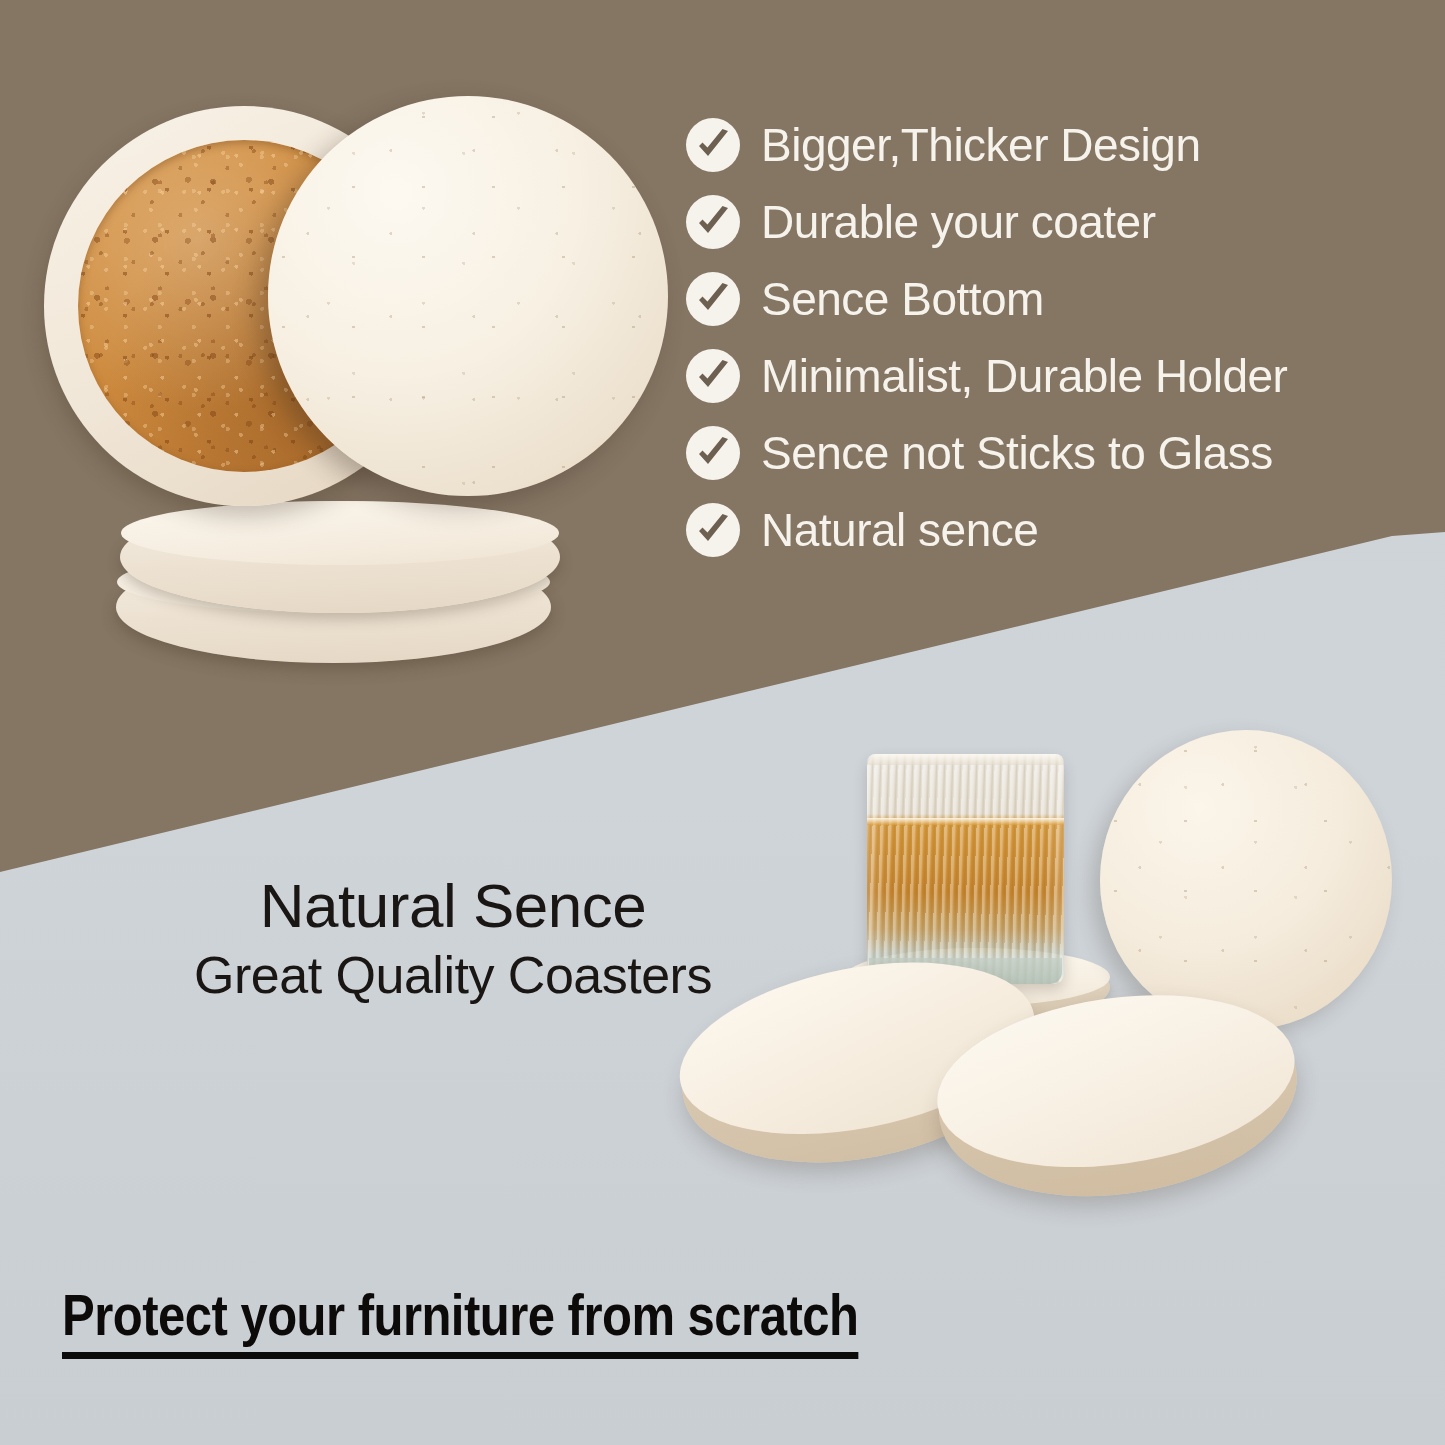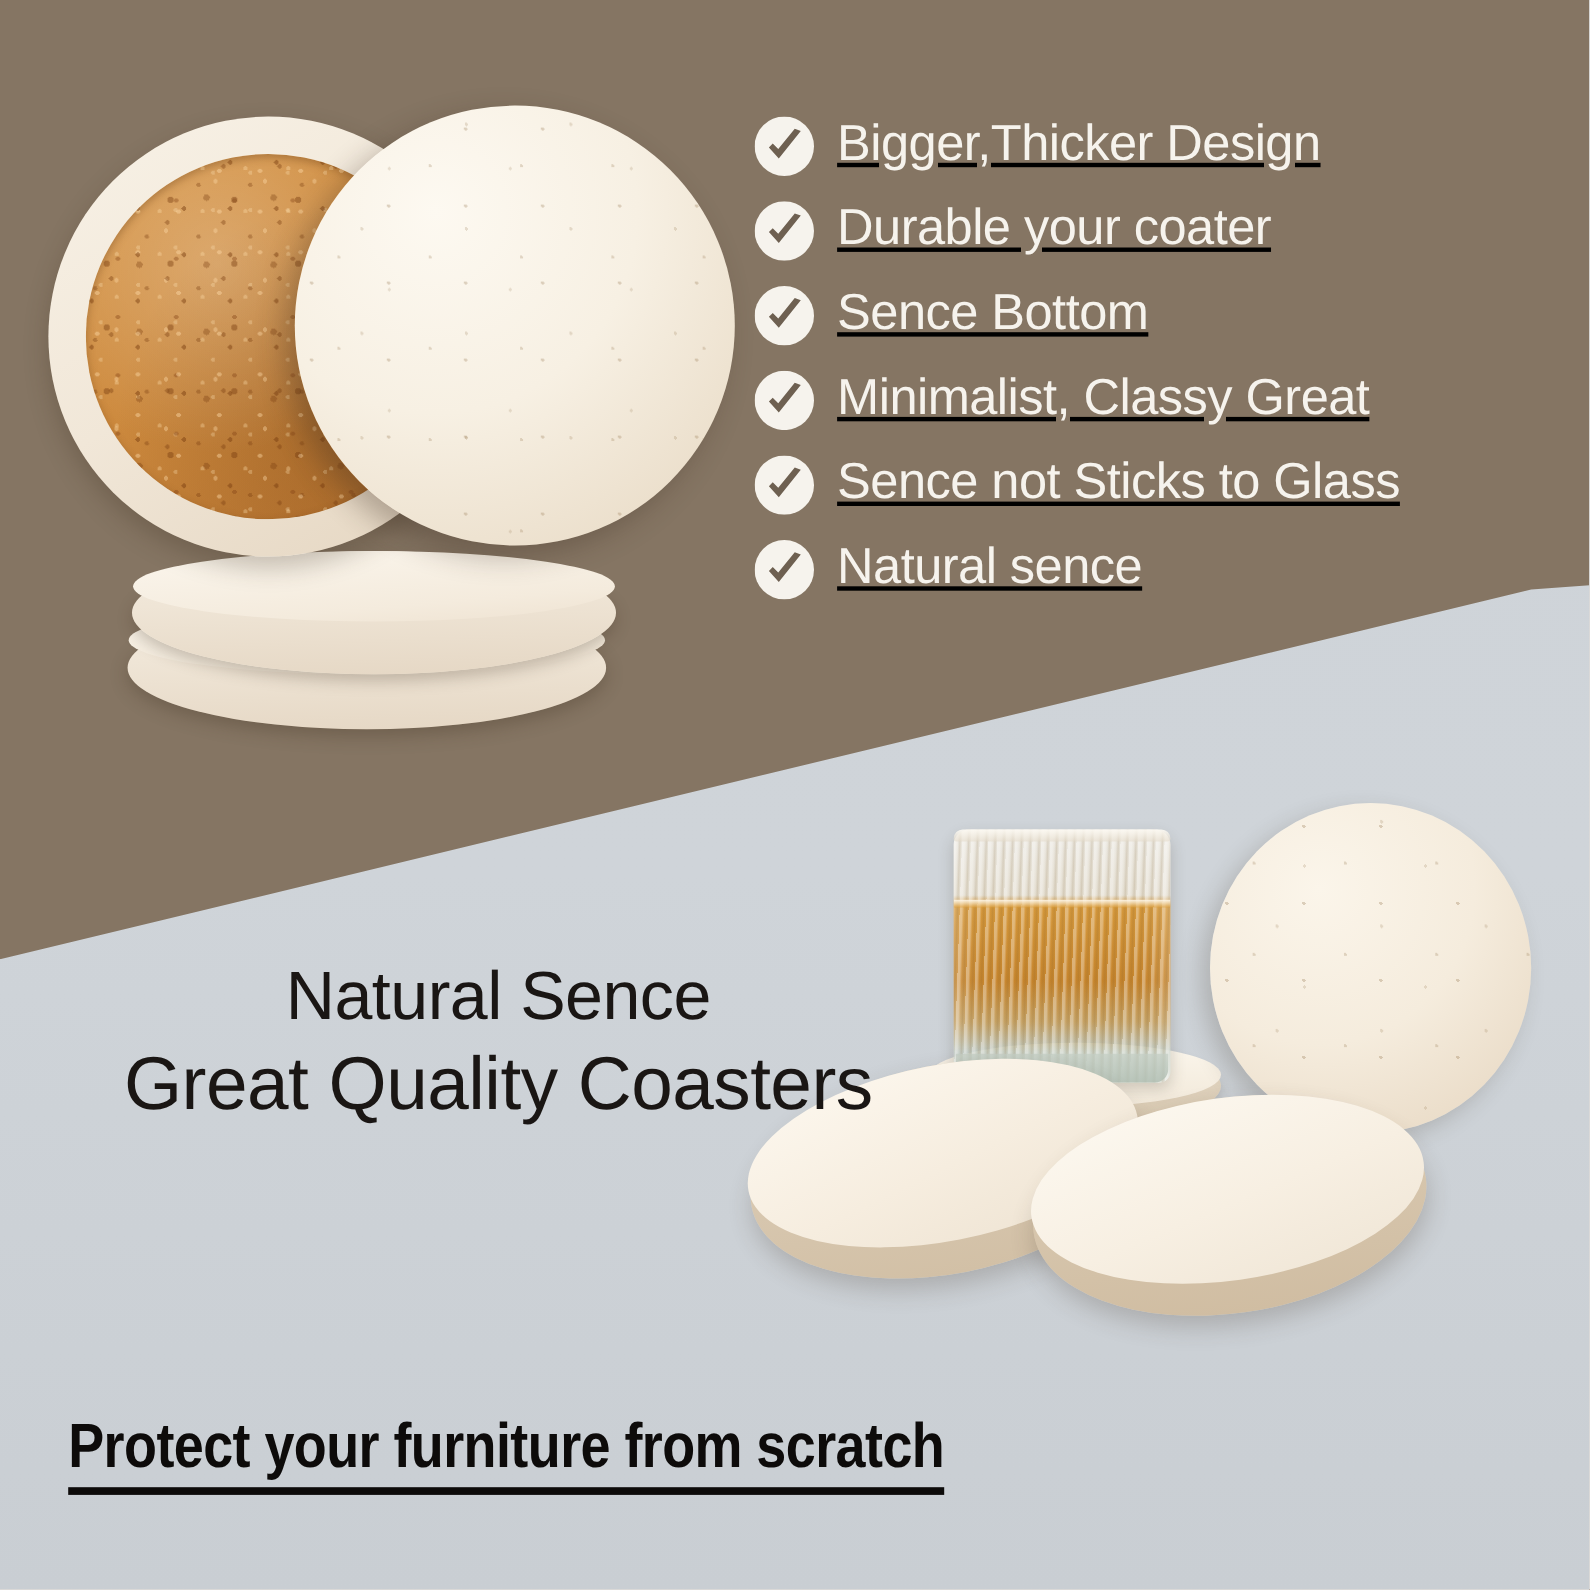--- a/index.html
+++ b/index.html
@@ -36,22 +36,22 @@
 
   
   .feature-list {
     position: absolute;
     left: 686px;
     top: 106px;
     width: 700px;
   }
   .feature-row {
     display: flex;
+    align-items: center;
     height: 77px;
-    text-decoration: underline;
   }
   .check-icon {
     flex: 0 0 auto;
     width: 54px; height: 54px;
     margin-right: 21px;
     display: block;
   }
   .feature-text {
     font-family: "Liberation Sans", sans-serif;
     font-size: 46px;
@@ -70,21 +70,21 @@
     text-align: center;
     color: #1a1614;
   }
   .headline-line {
     font-family: "Liberation Sans", sans-serif;
     font-size: 62px;
     line-height: 1.22;
     letter-spacing: -0.5px;
     white-space: nowrap;
   }
-  .headline-line.wide { font-size: 68px; }
+  .headline-line.wide { font-size: 52px; }
 
   
   .banner {
     position: absolute;
     left: 62px;
     top: 1286px;
     color: #0d0b0a;
   }
   .banner-text {
     font-family: "Liberation Sans Narrow", "Liberation Sans", sans-serif;
@@ -374,21 +374,21 @@
         <path d="M13 28 L22 38 L42 13 L36.5 11 L21.5 29.5 L16.5 24.5 Z" fill="#6e6051"></path>
       </svg>
       <span class="feature-text">Sence Bottom</span>
     </div>
 
     <div class="feature-row">
       <svg class="check-icon" viewBox="0 0 54 54">
         <circle cx="27" cy="27" r="27" fill="#f6f3ed"></circle>
         <path d="M13 28 L22 38 L42 13 L36.5 11 L21.5 29.5 L16.5 24.5 Z" fill="#6e6051"></path>
       </svg>
-      <span class="feature-text">Minimalist, Classy Great</span>
+      <span class="feature-text">Minimalist, Durable Holder</span>
     </div>
 
     <div class="feature-row">
       <svg class="check-icon" viewBox="0 0 54 54">
         <circle cx="27" cy="27" r="27" fill="#f6f3ed"></circle>
         <path d="M13 28 L22 38 L42 13 L36.5 11 L21.5 29.5 L16.5 24.5 Z" fill="#6e6051"></path>
       </svg>
       <span class="feature-text">Sence not Sticks to Glass</span>
     </div>
 

